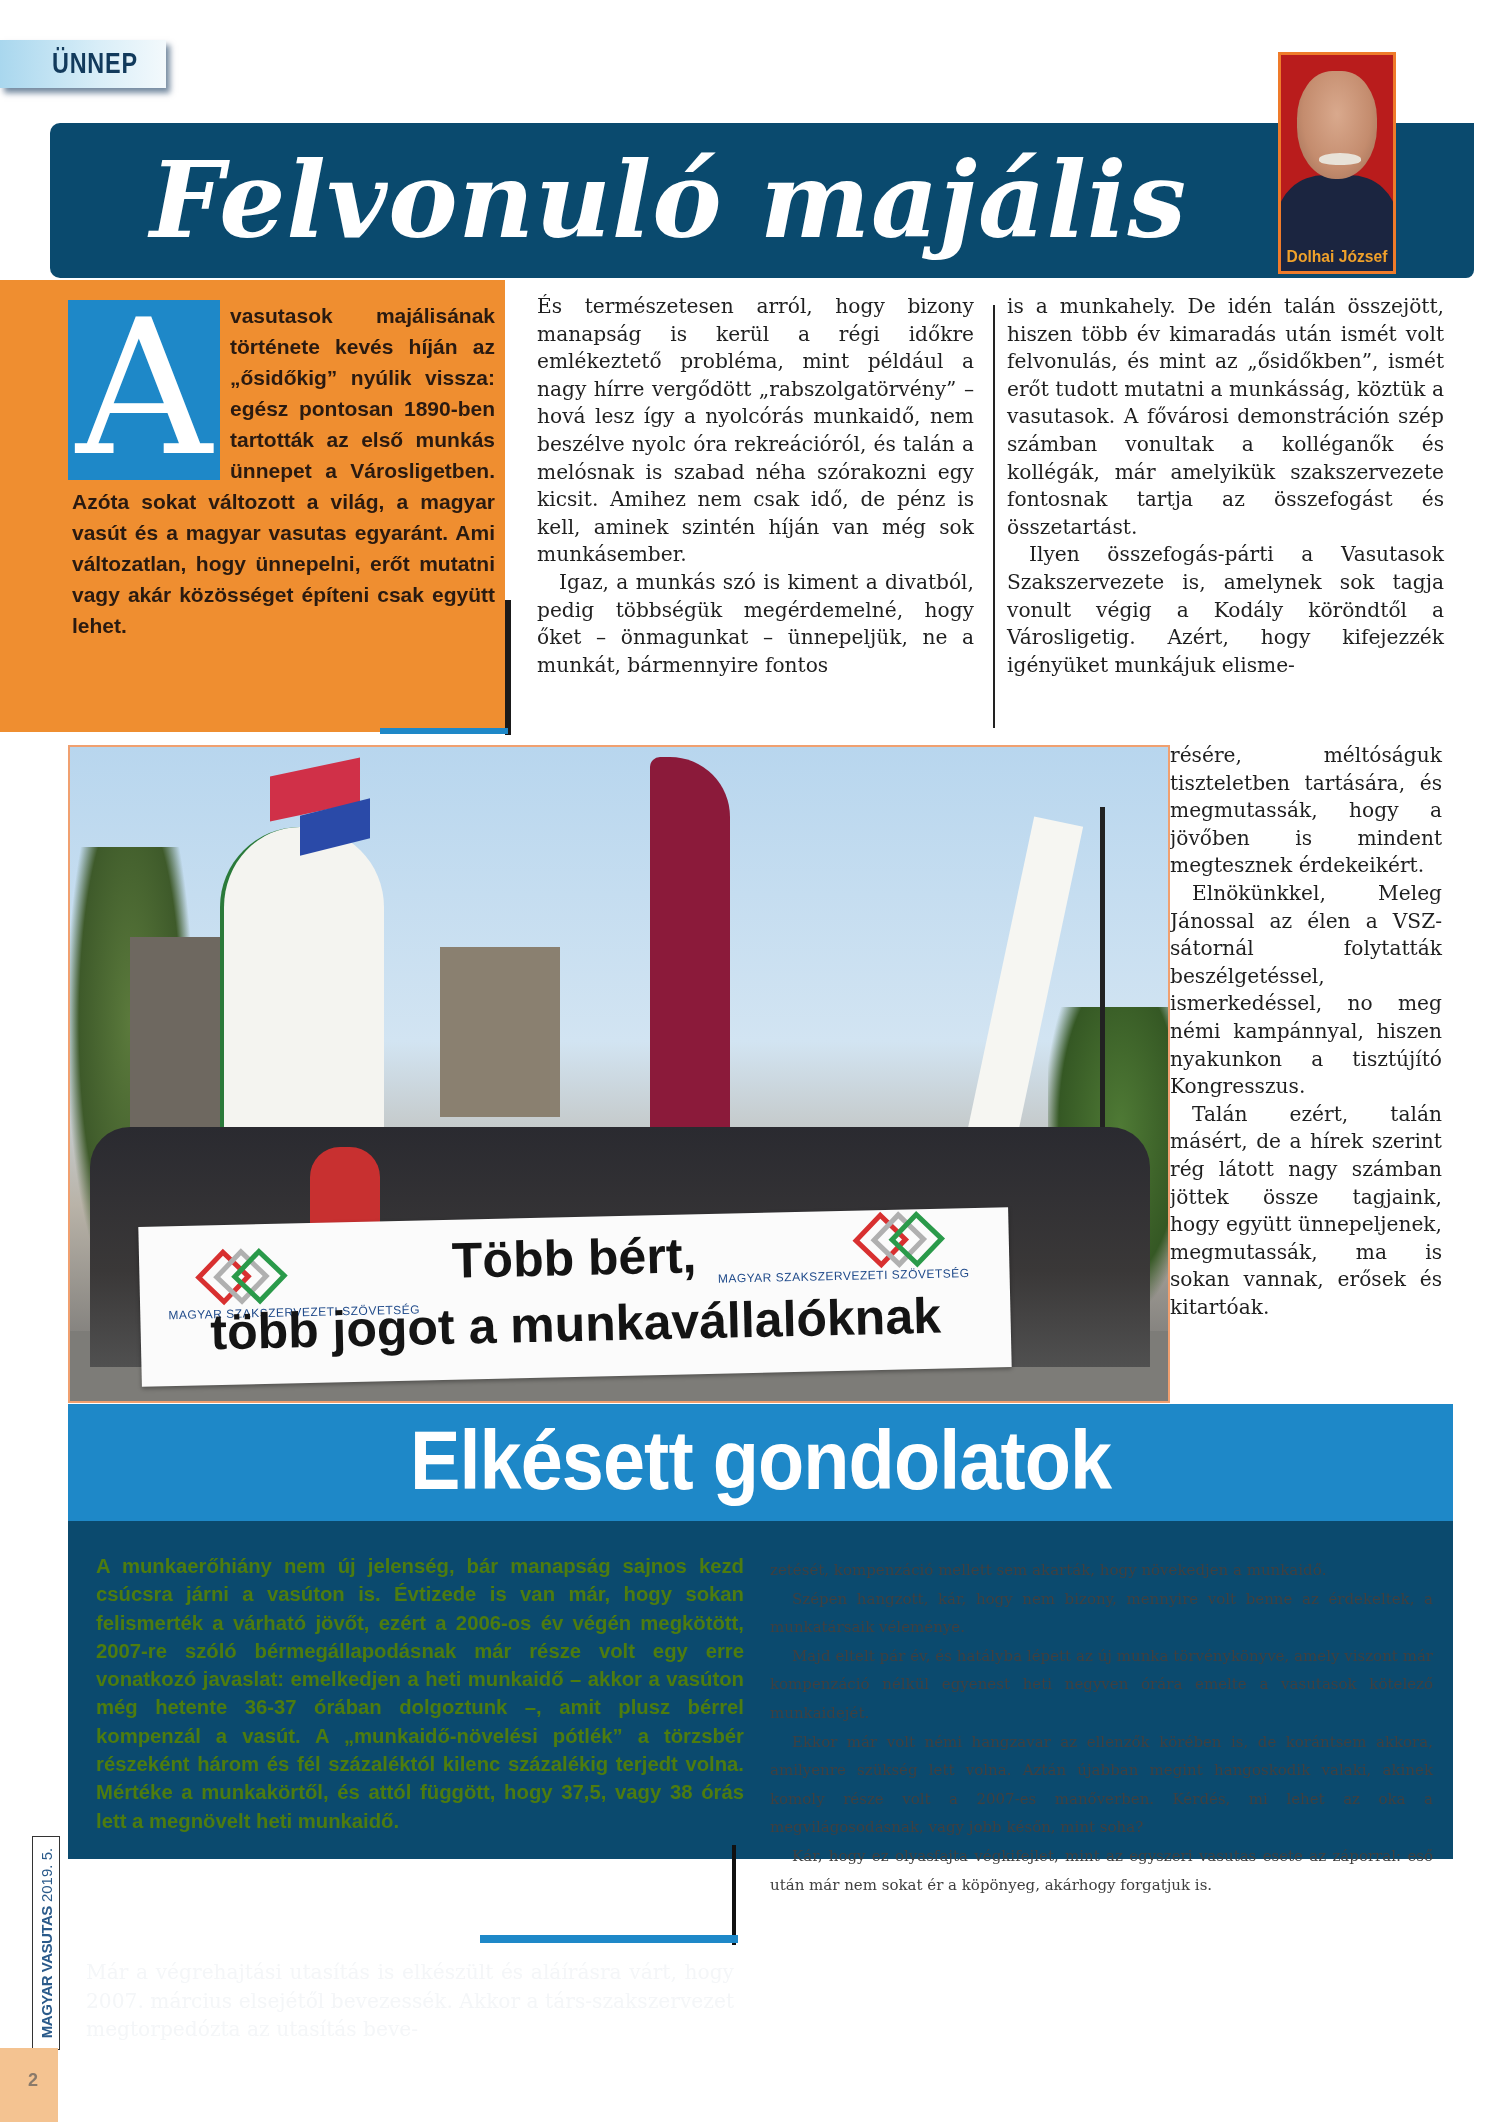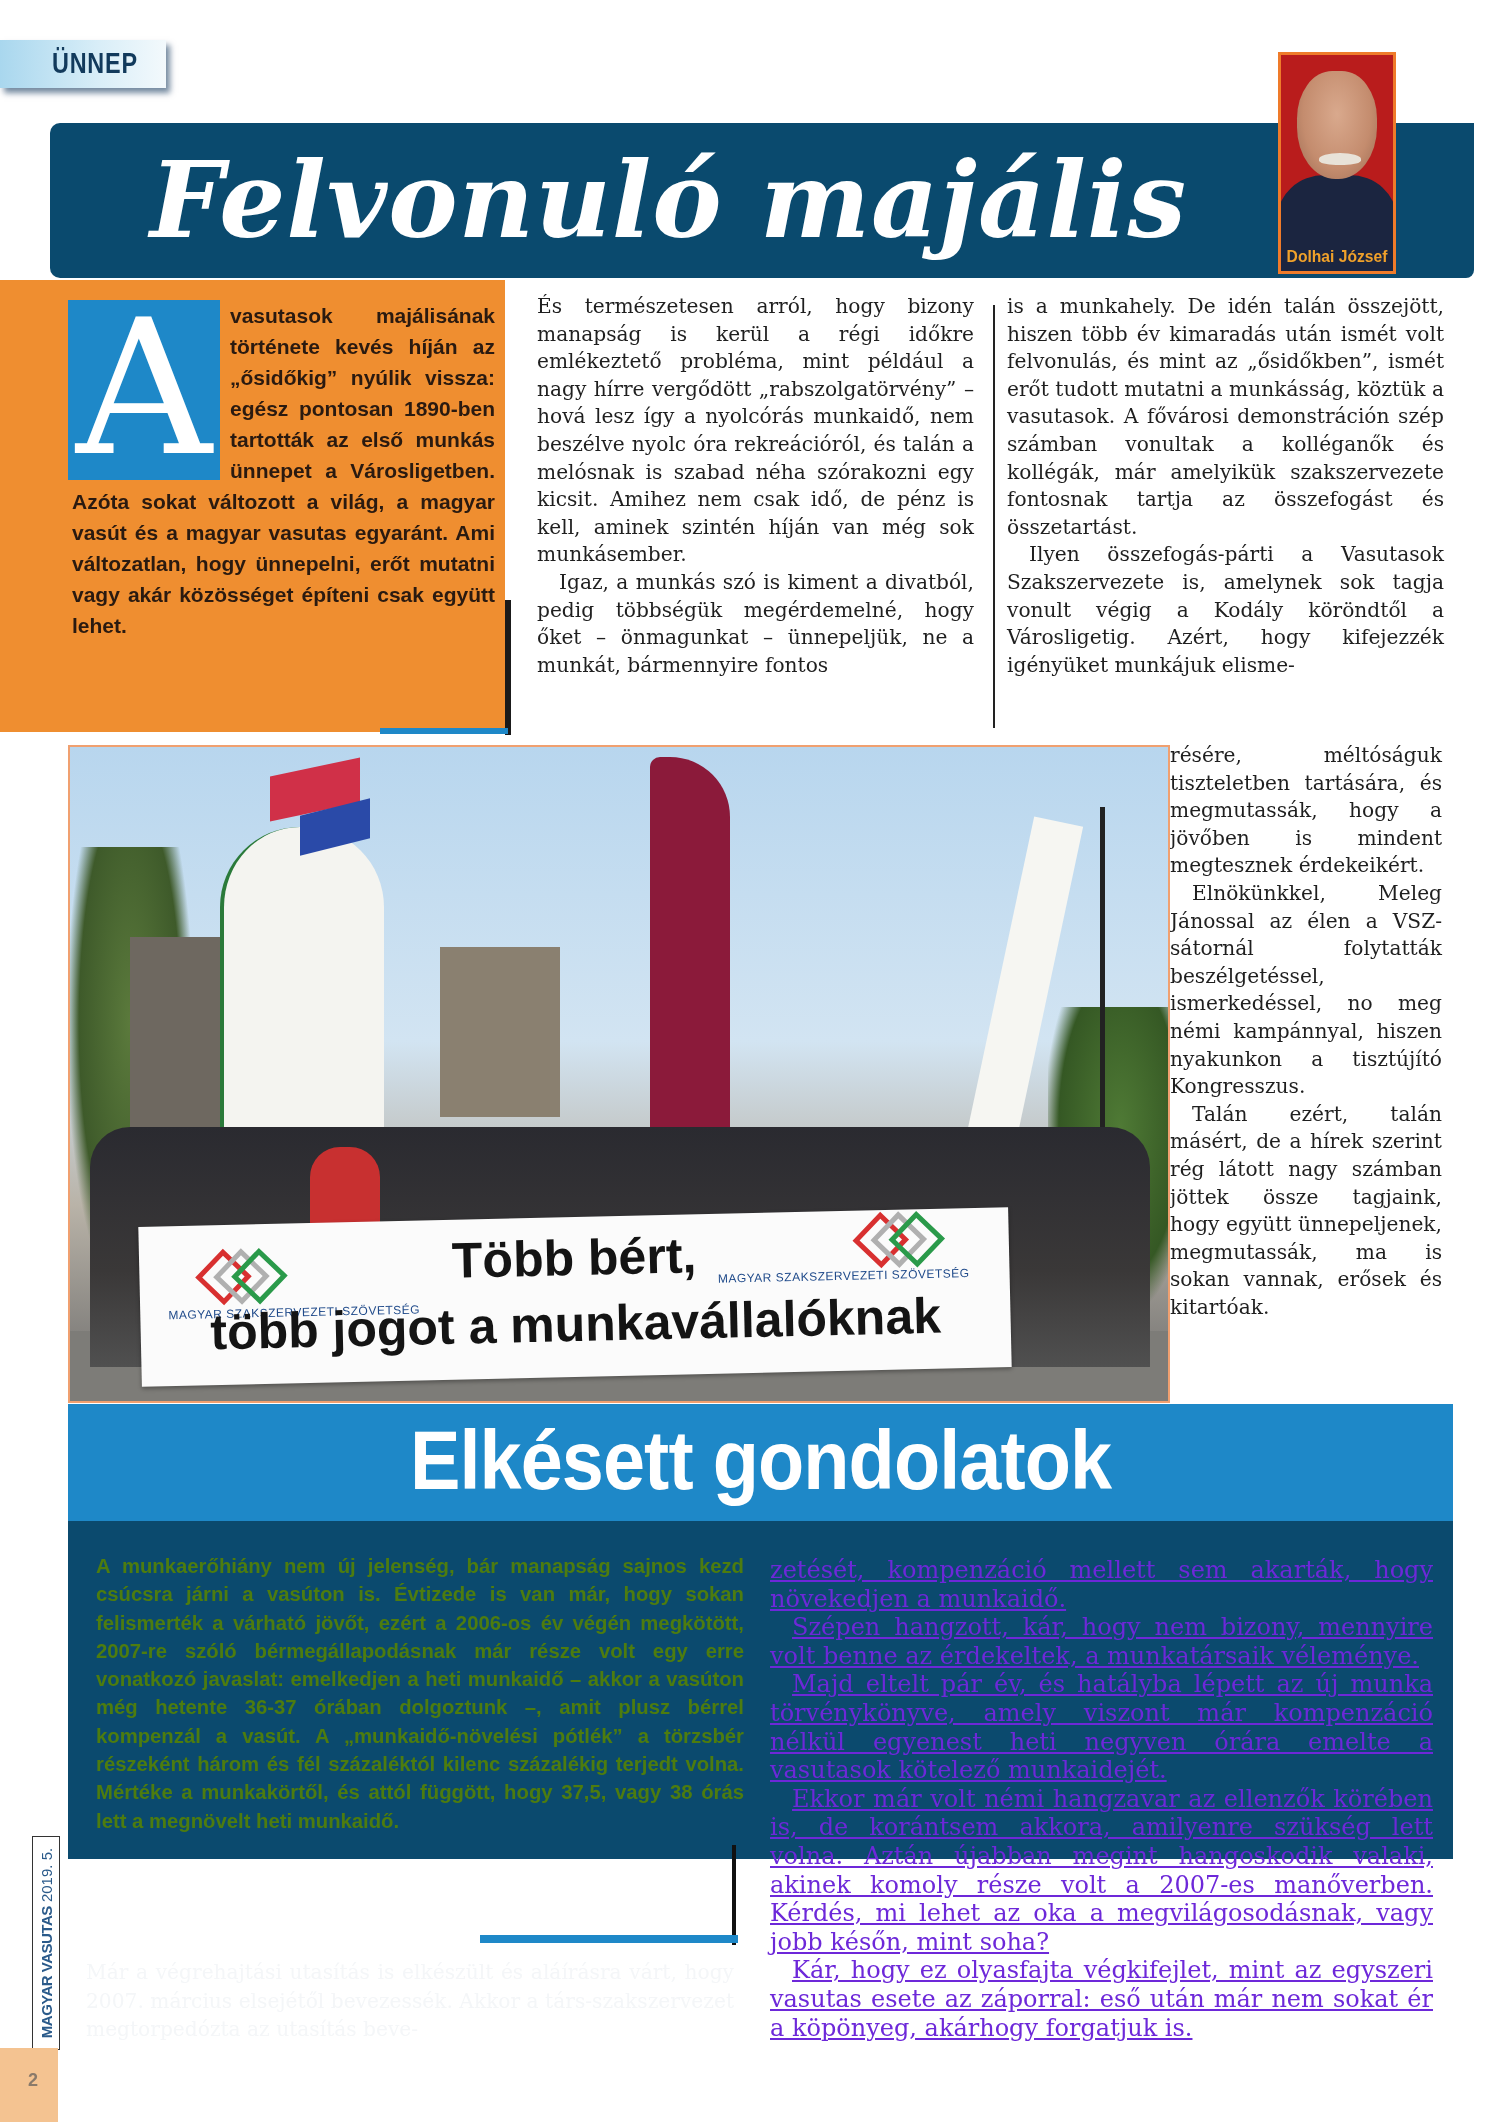--- a/index.html
+++ b/index.html
@@ -66,21 +66,21 @@
   .banner .logo.r { right:80px; top:4px; }
 
   
   .box2 { left:68px; top:1404px; width:1385px; height:455px; background:#0b4a6e; }
   .box2-head { left:68px; top:1404px; width:1385px; height:117px; background:#1e88c8; }
   .box2-title { left:68px; top:1404px; width:1385px; height:117px; line-height:112px; text-align:center; font-family:"Liberation Sans", sans-serif; font-weight:bold; font-size:84px; color:#ffffff; letter-spacing:-1px; transform:scaleX(0.9); }
   .yellow-box { left:84px; top:1552px; width:648px; font-family:"Liberation Sans", sans-serif; font-weight:bold; font-size:20.3px; line-height:28.3px; color:#4d7c0f; text-align:justify;margin-left:12px; }
   .yellow-underline { left:480px; top:1935px; width:258px; height:8px; background:#1e88c8; }
   .yellow-rule { left:732px; top:1845px; width:4px; height:100px; background:#111; }
   .box2-col1 { left:86px; top:1958px; width:648px; color:#f4f6f8; font-size:20.2px; line-height:28.6px; }
-  .box2-col2 { left:770px; top:1556px; width:663px; color:#6d28d9; font-size:24px; line-height:28.6px;text-decoration:underline; }
+  .box2-col2 { left:770px; top:1556px; width:663px; color:#404040; font-size:15px; line-height:28.6px; }
 
   
   .side-label { left:32px; top:1836px; width:26px; height:212px; border:1px solid #333; background:#fff; }
   .side-label span { position:absolute; left:50%; top:50%; transform:translate(-50%,-50%) rotate(-90deg); white-space:nowrap; font-family:"Liberation Sans", sans-serif; font-size:15px; color:#2a5a8a; }
   .side-label span b { font-weight:bold; letter-spacing:-0.5px; }
   .page-num-bg { left:0; top:2048px; width:58px; height:74px; background:#f4c391; }
   .page-num { left:28px; top:2070px; font-family:"Liberation Sans", sans-serif; font-weight:bold; font-size:18px; color:#8a7a6a; }
 </style>
 </head>
 <body>

